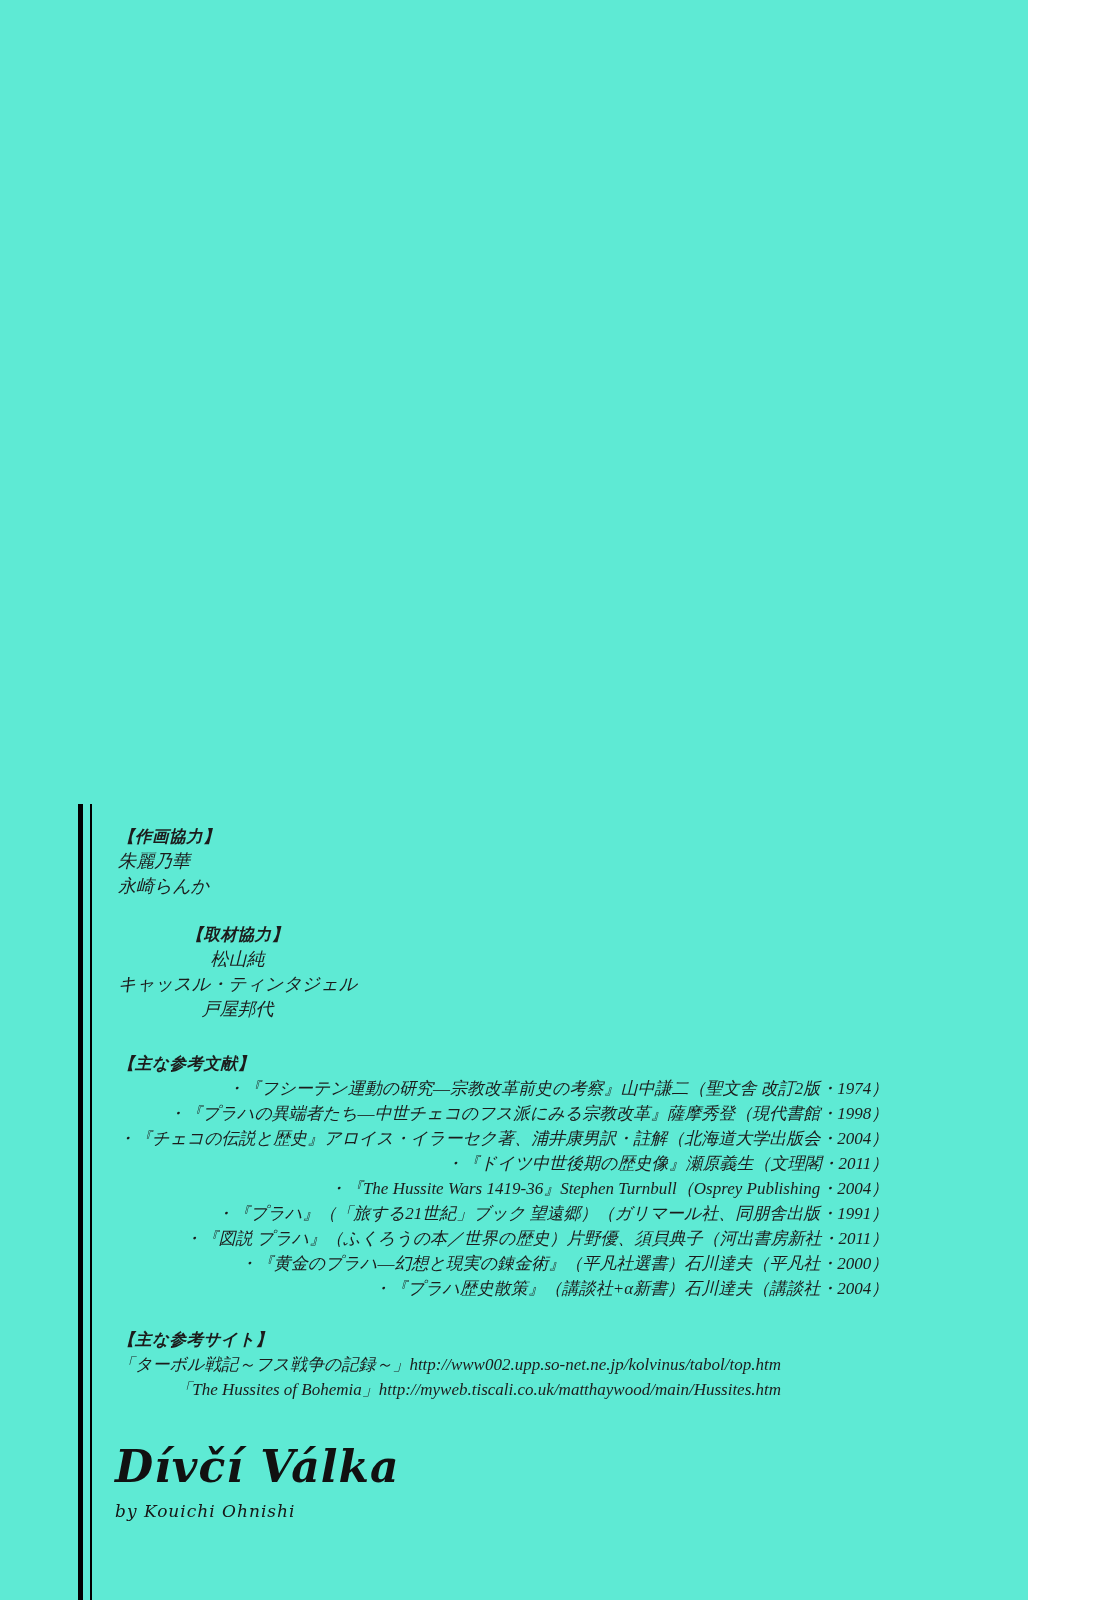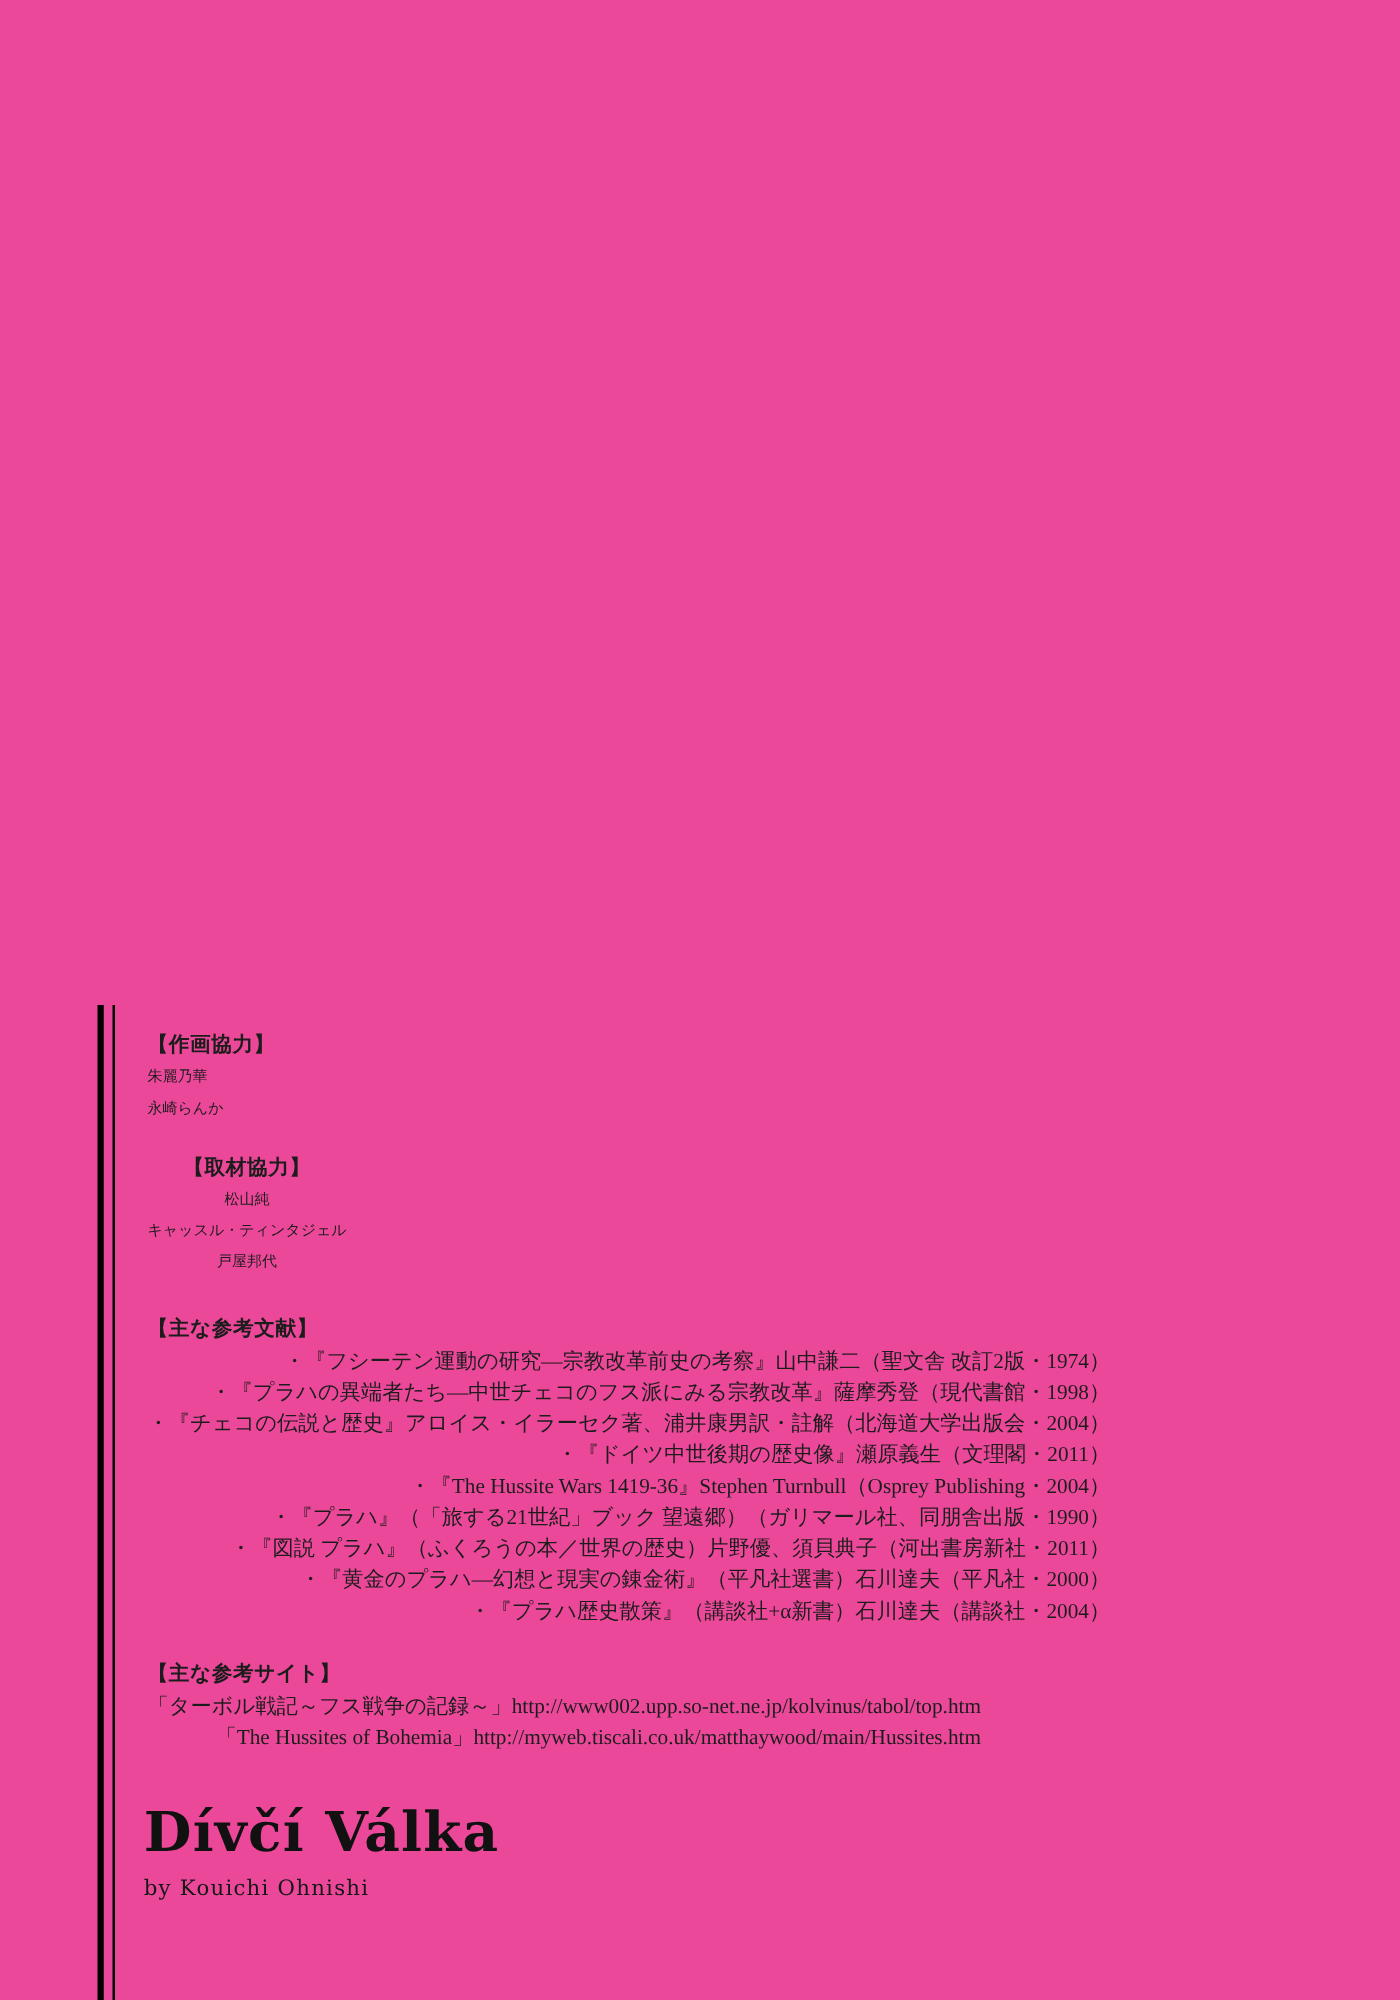--- a/index.html
+++ b/index.html
@@ -2,26 +2,27 @@
 <html><head>
 <meta charset="utf-8">
 <style>
   html, body {
     margin: 0;
     padding: 0;
     background: #ffffff;
   }
   #page {
     position: relative;
-    width: 1120px;
+    width: 1028px;
     height: 1600px;
-    background: #ec4899;
+    background: #5eead4;
     overflow: hidden;
     font-family: "Liberation Serif", "DejaVu Serif", serif;
     color: #1c1c1c;
+    font-style: italic;
   }
   
   .rule {
     position: absolute;
     top: 804px;
     height: 796px;
     background: #000000;
   }
   .rule.thick { left: 78px; width: 5px; }
   .rule.thin  { left: 90px; width: 2px; }
@@ -33,21 +34,21 @@
   }
   .sec-header {
     font-family: "Liberation Sans", "DejaVu Sans", sans-serif;
     font-weight: 700;
     font-size: 16.5px;
     line-height: 25px;
     letter-spacing: 0.5px;
   }
   .sec-item {
     font-family: "Liberation Serif", "DejaVu Serif", serif;
-    font-size: 12px;
+    font-size: 18px;
     line-height: 25px;
   }
   .sec-item.small {
     font-size: 17px;
     text-align: right;
   }
   #sec-art          { top: 824px; }
   #sec-research     { top: 922px; text-align: center; }
   #sec-bibliography { top: 1051px; }
   #sec-websites     { top: 1327px; }
@@ -96,21 +97,21 @@
     <div class="sec-item">戸屋邦代</div>
   </div>
 
   <div class="section" id="sec-bibliography">
     <div class="sec-header">【主な参考文献】</div>
     <div class="sec-item small">・『フシーテン運動の研究―宗教改革前史の考察』山中謙二（聖文舎 改訂2版・1974）</div>
     <div class="sec-item small">・『プラハの異端者たち―中世チェコのフス派にみる宗教改革』薩摩秀登（現代書館・1998）</div>
     <div class="sec-item small">・『チェコの伝説と歴史』アロイス・イラーセク著、浦井康男訳・註解（北海道大学出版会・2004）</div>
     <div class="sec-item small">・『ドイツ中世後期の歴史像』瀬原義生（文理閣・2011）</div>
     <div class="sec-item small">・『The Hussite Wars 1419-36』Stephen Turnbull（Osprey Publishing・2004）</div>
-    <div class="sec-item small">・『プラハ』（「旅する21世紀」ブック 望遠郷）（ガリマール社、同朋舎出版・1990）</div>
+    <div class="sec-item small">・『プラハ』（「旅する21世紀」ブック 望遠郷）（ガリマール社、同朋舎出版・1991）</div>
     <div class="sec-item small">・『図説 プラハ』（ふくろうの本／世界の歴史）片野優、須貝典子（河出書房新社・2011）</div>
     <div class="sec-item small">・『黄金のプラハ―幻想と現実の錬金術』（平凡社選書）石川達夫（平凡社・2000）</div>
     <div class="sec-item small">・『プラハ歴史散策』（講談社+α新書）石川達夫（講談社・2004）</div>
   </div>
 
   <div class="section" id="sec-websites">
     <div class="sec-header">【主な参考サイト】</div>
     <div class="sec-item small">「ターボル戦記～フス戦争の記録～」http://www002.upp.so-net.ne.jp/kolvinus/tabol/top.htm</div>
     <div class="sec-item small">「The Hussites of Bohemia」http://myweb.tiscali.co.uk/matthaywood/main/Hussites.htm</div>
   </div>

